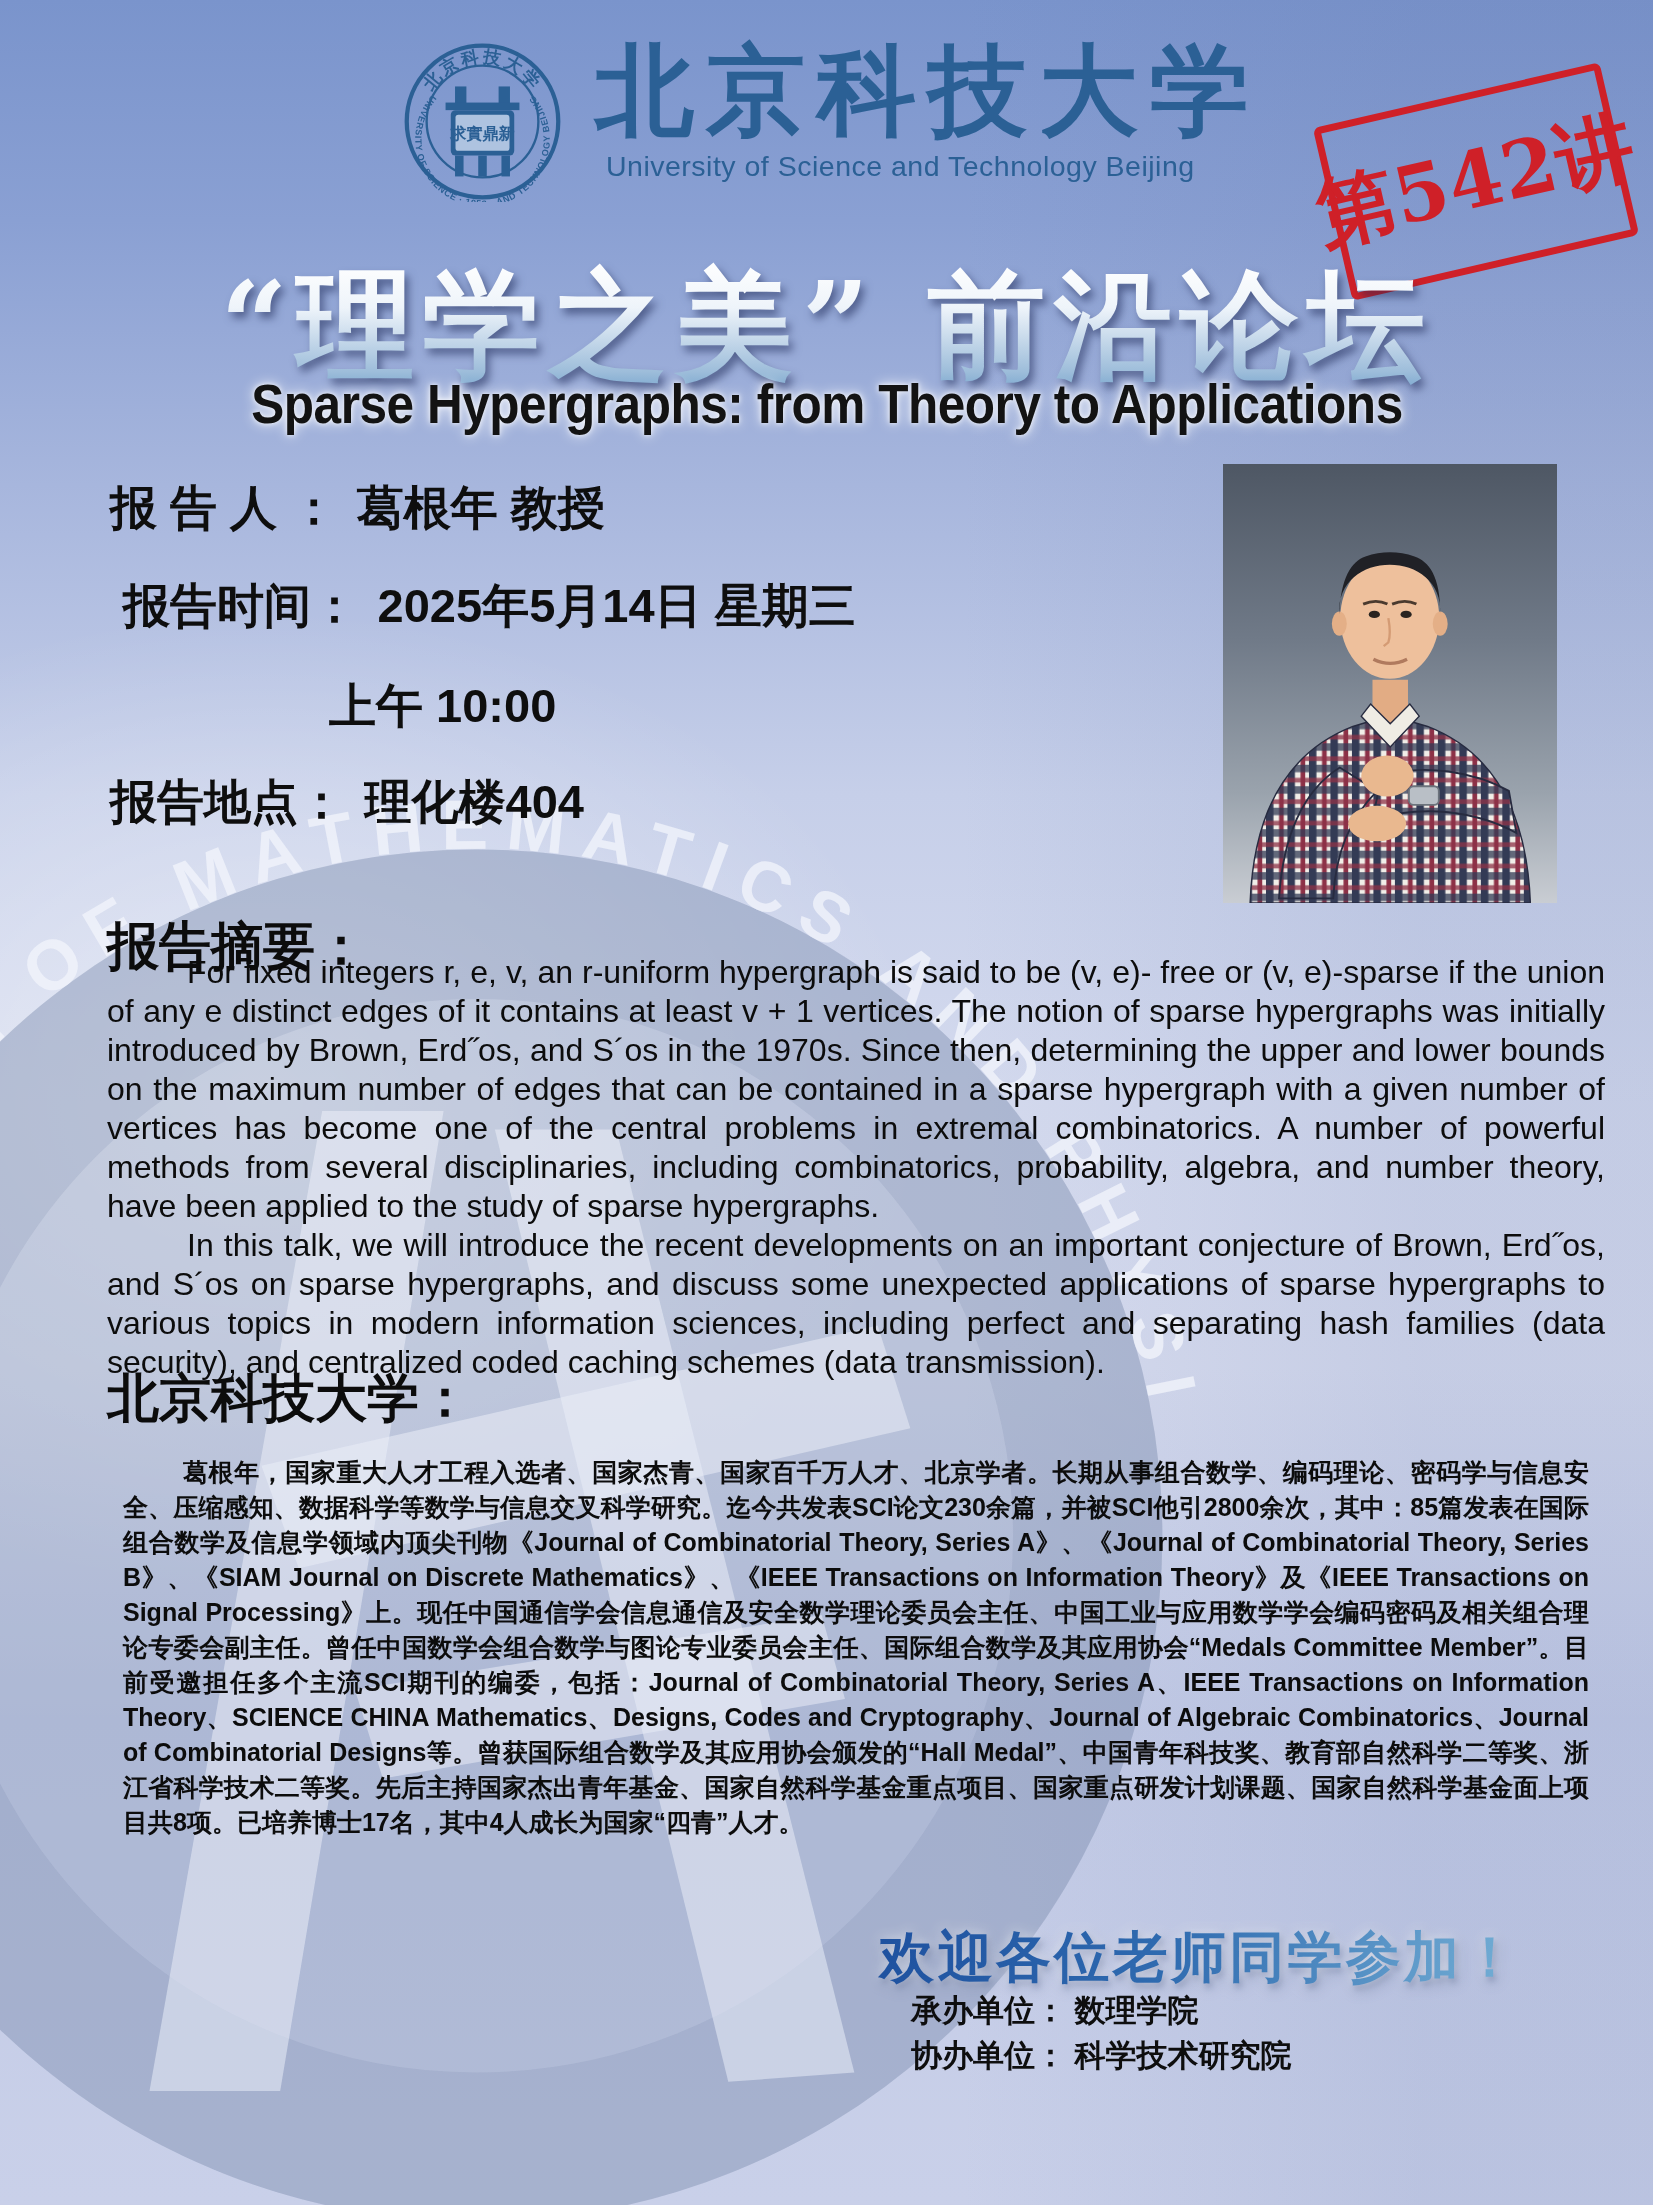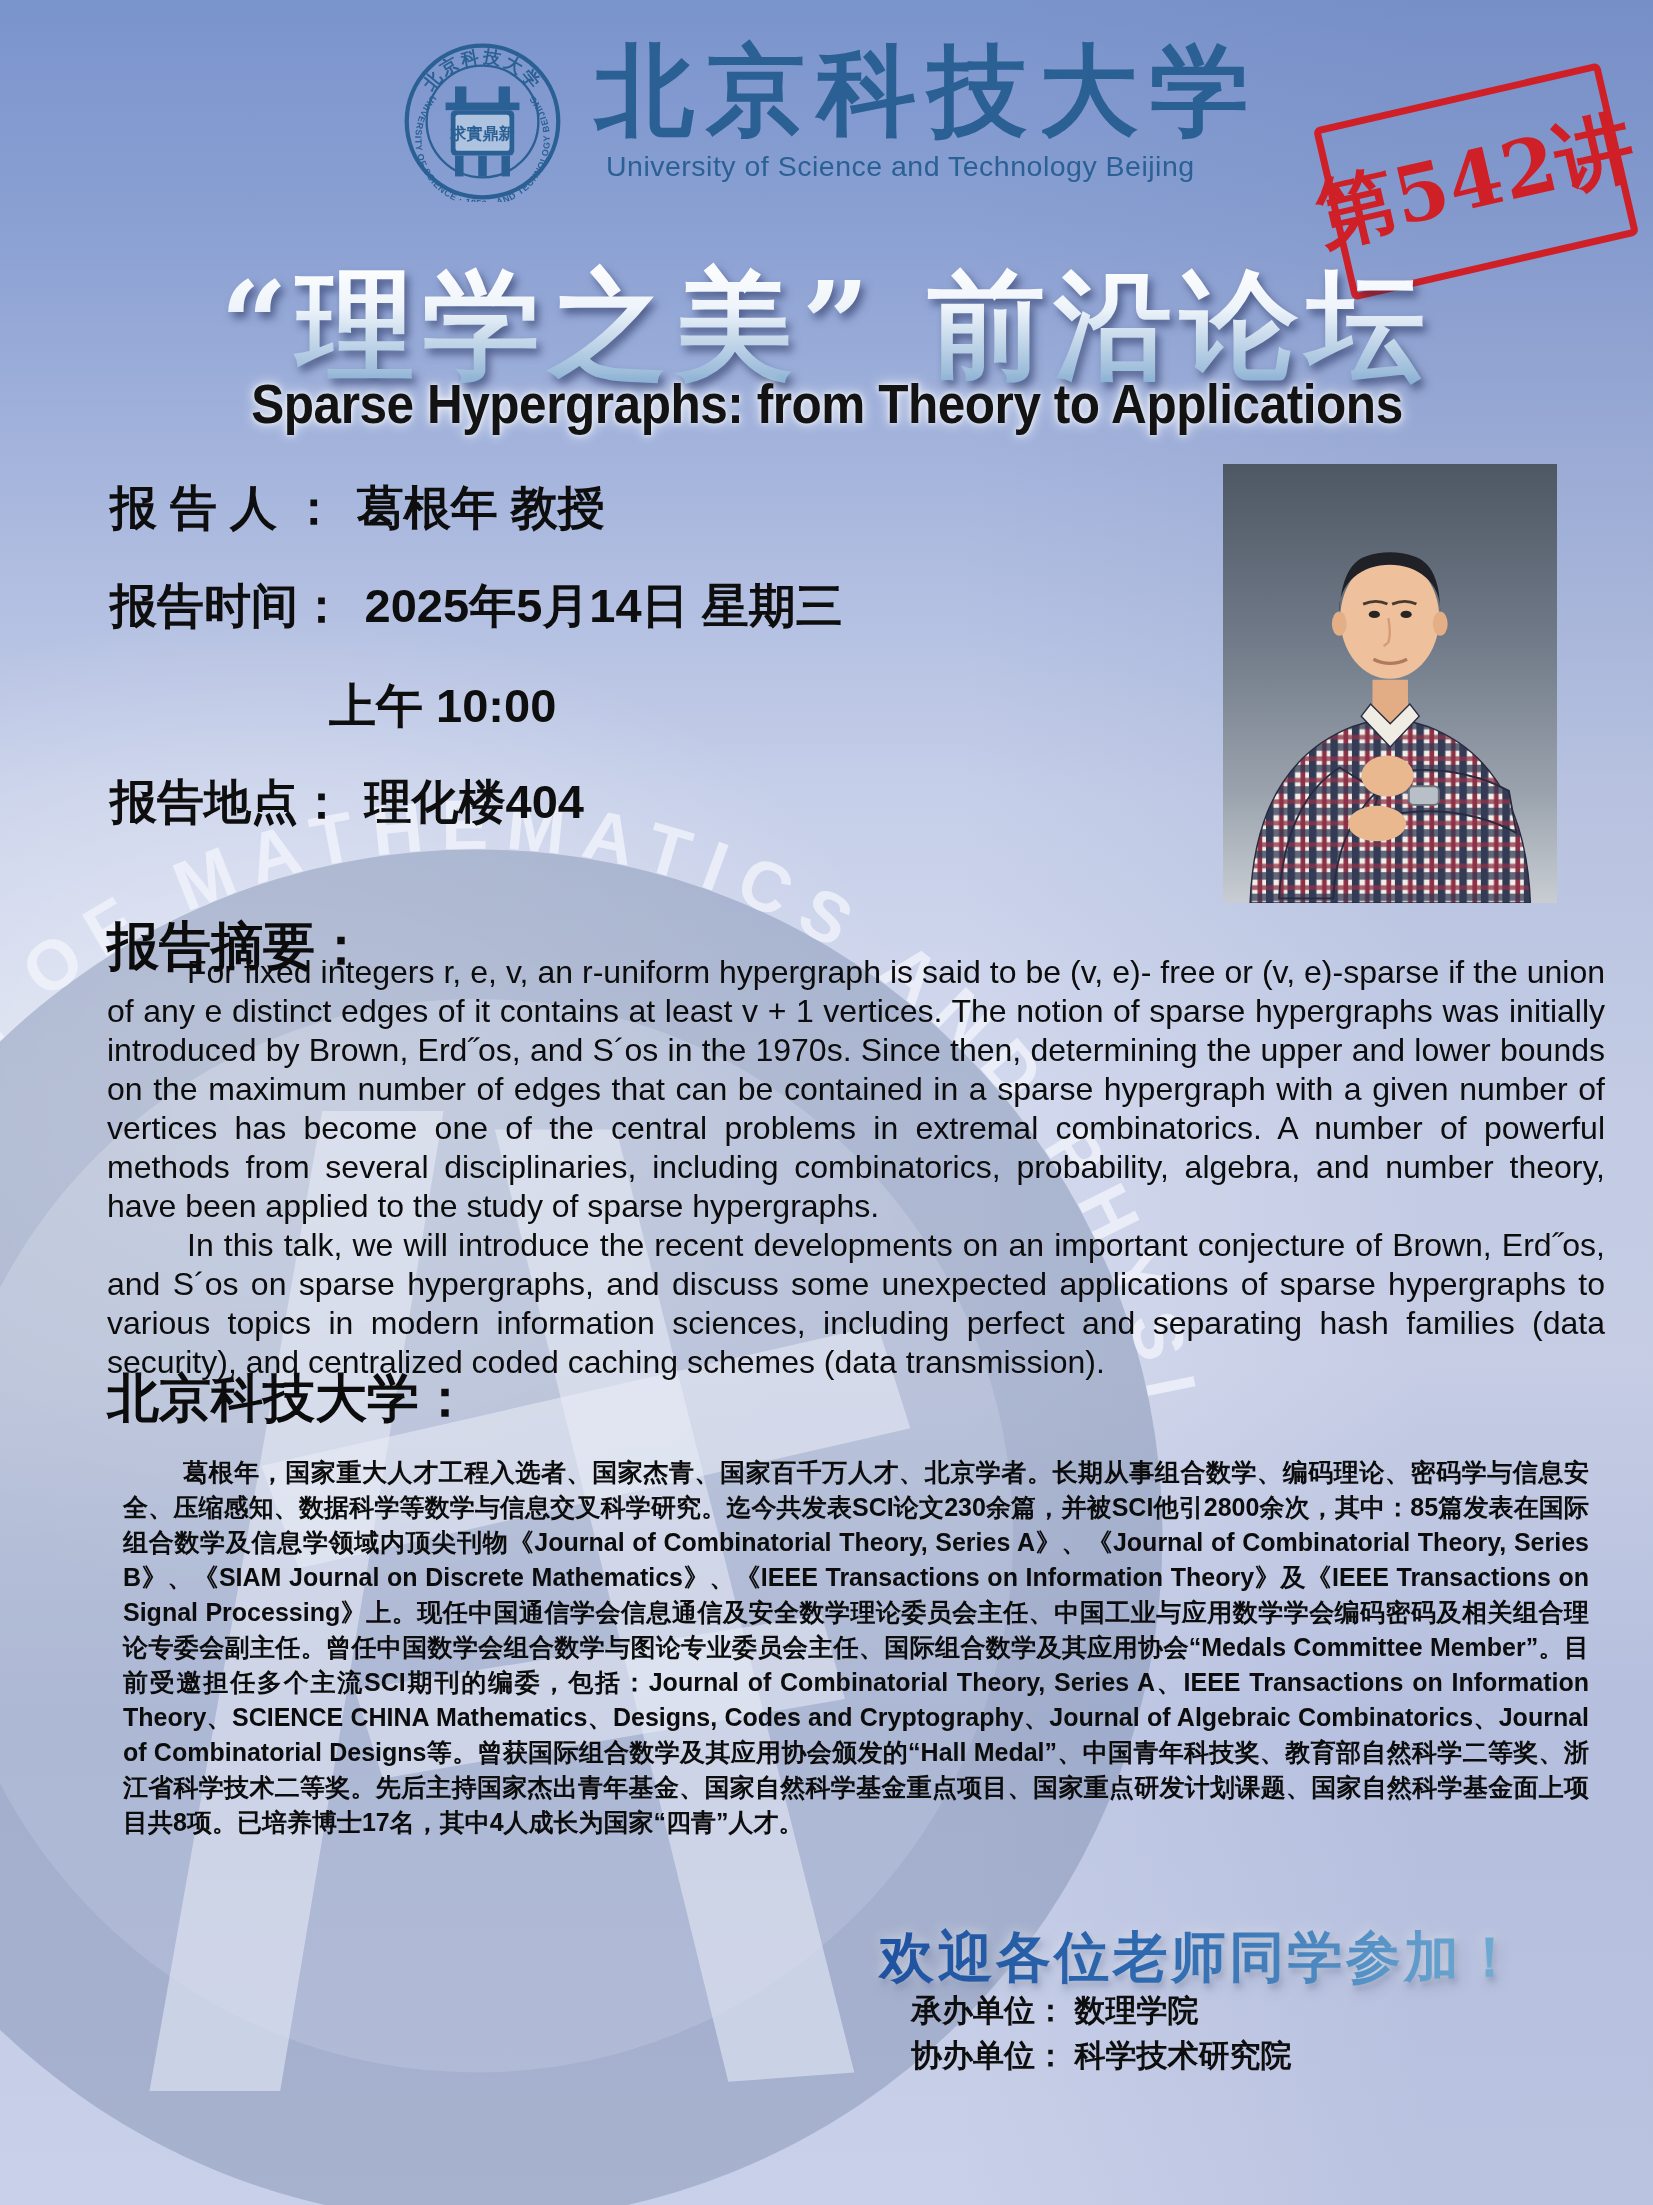--- a/index.html
+++ b/index.html
@@ -156,21 +156,21 @@
     <span class="stamp-text">第542讲</span>
   </div>
 
   <div class="abs banner">“理学之美” 前沿论坛</div>
 
   <div class="abs title-en">Sparse Hypergraphs: from Theory to Applications</div>
 
   <div class="abs info-line" style="top:477px;">
     <span class="lbl">报 告 人 ：</span><span class="val">葛根年 教授</span>
   </div>
-  <div class="abs info-line" style="top:575px;">
+  <div class="abs info-line" style="top:575px;margin-left:13px;">
     <span class="lbl">报告时间：</span><span class="val">2025年5月14日 星期三</span>
   </div>
   <div class="abs info-line" style="top:675px;left:329px;">
     <span>上午 10:00</span>
   </div>
   <div class="abs info-line" style="top:771px;">
     <span class="lbl">报告地点：</span><span class="val">理化楼404</span>
   </div>
 
   <svg class="abs photo" viewBox="0 0 715 940" preserveAspectRatio="none" aria-hidden="true">

